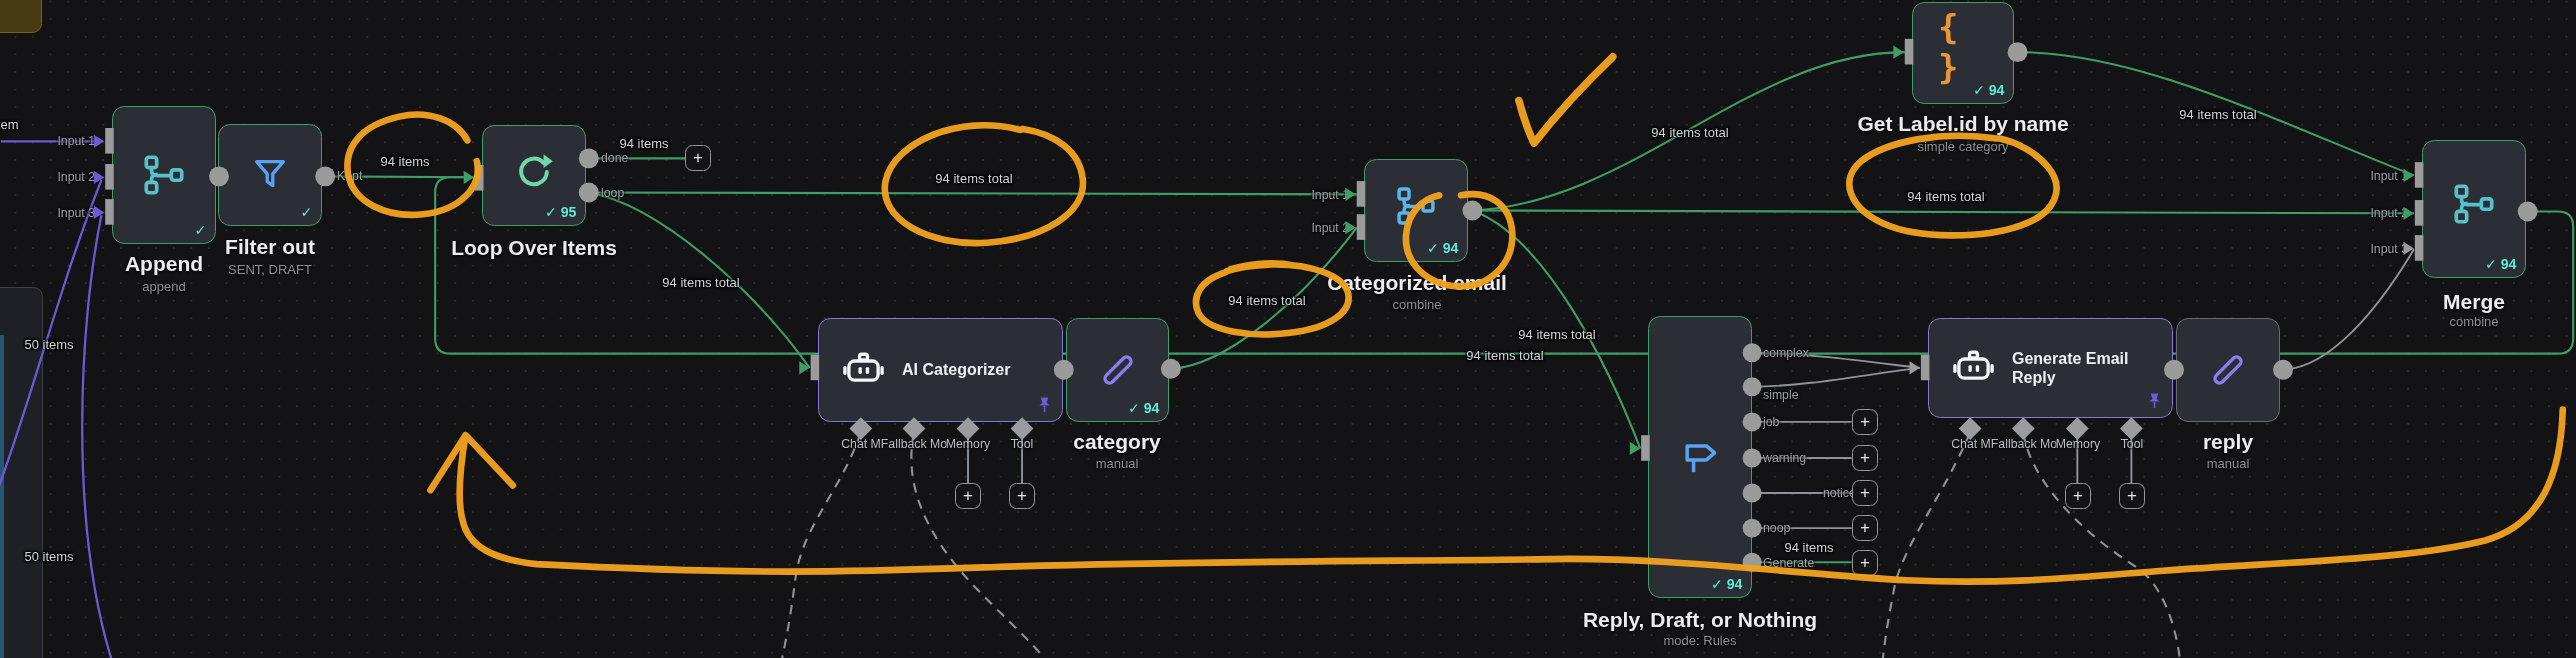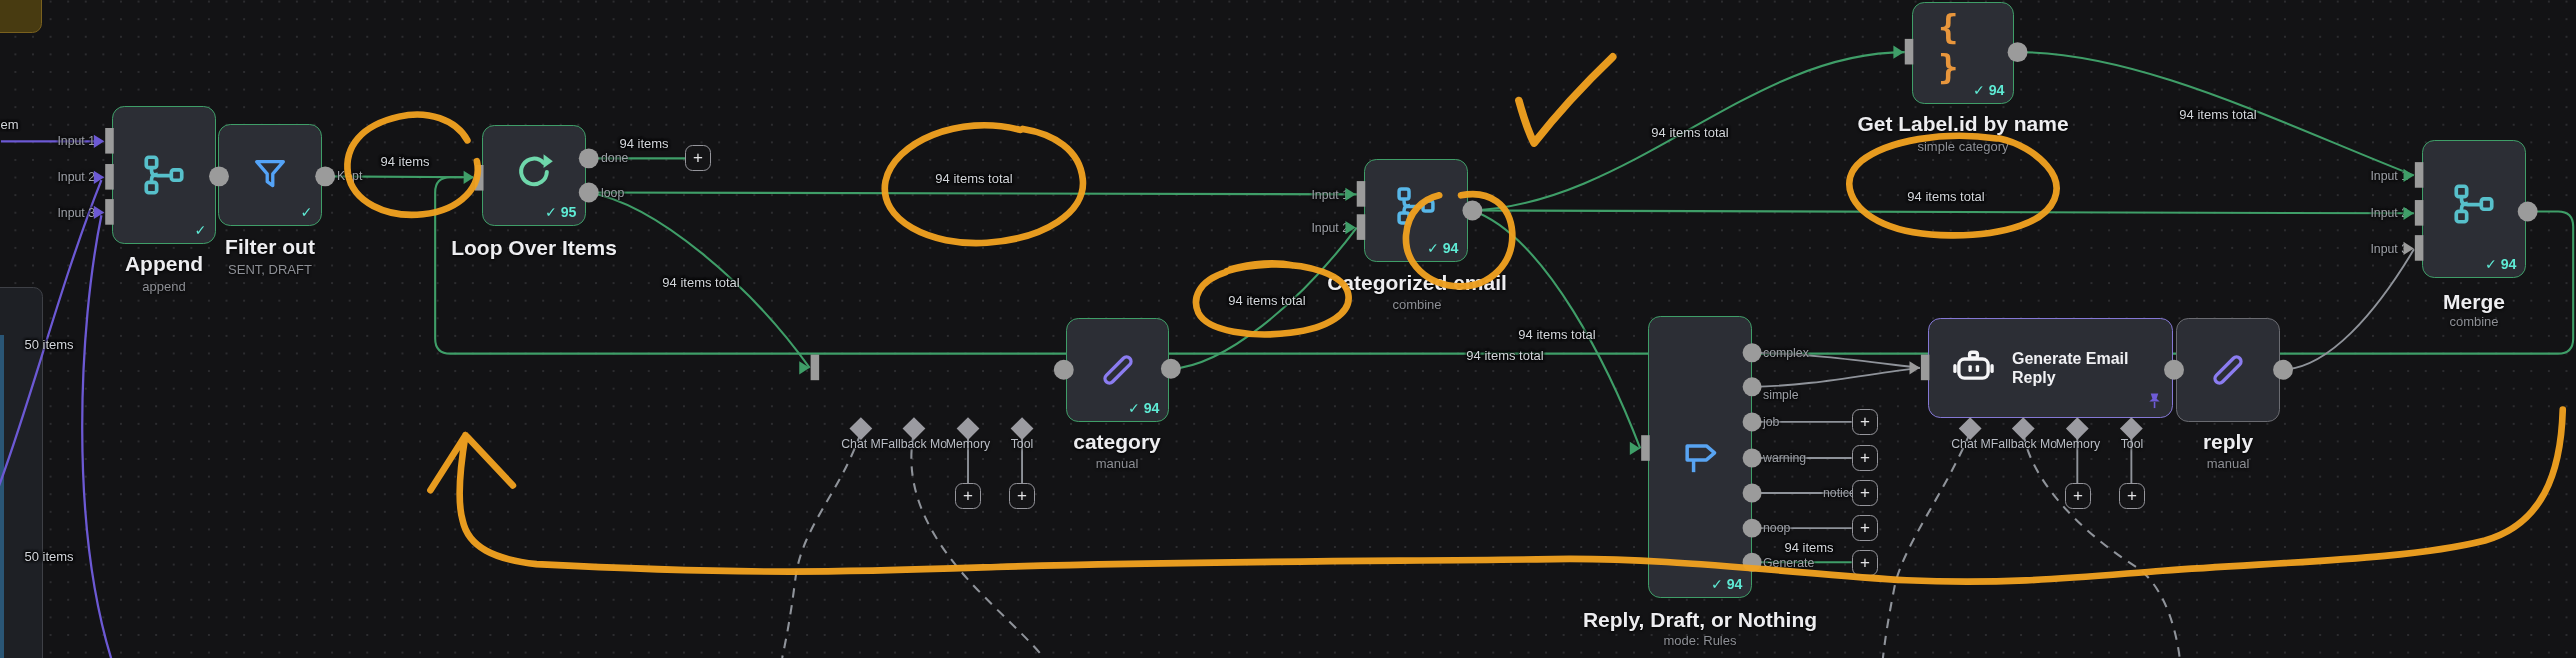--- a/index.html
+++ b/index.html
@@ -108,20 +108,37 @@
   </div>
 
   <div class="node" style="left:482px;top:125px;width:104px;height:101px">
     <svg class="cicon" style="top:46%" width="44" height="44" viewBox="0 0 36 36">
       <path d="M25.8,10.5 A10.5,10.5 0 1 0 28.5,18" stroke="#6fd7ab" stroke-width="3.3" fill="none" stroke-linecap="round"></path>
       <polygon points="25.8,3.5 25.8,14.8 33.4,9.2" fill="#6fd7ab"></polygon>
     </svg>
     <span class="check">✓ 95</span>
   </div>
 
+  <div class="node purple" style="left:818px;top:318px;width:245px;height:104px">
+    <svg class="ai-icon" width="47" height="36" viewBox="0 0 40 32">
+      <g stroke="#f5f5f7" stroke-width="3" fill="none" stroke-linejoin="round">
+        <rect x="7" y="8" width="26" height="17" rx="5"></rect>
+          <rect x="16.5" y="2" width="7" height="5" rx="2"></rect>
+      </g>
+      <rect x="15.5" y="13.5" width="3" height="6" rx="1" fill="#f5f5f7"></rect>
+      <rect x="22" y="13.5" width="3" height="6" rx="1" fill="#f5f5f7"></rect>
+      <rect x="2" y="12.5" width="3" height="8" rx="1.5" fill="#f5f5f7"></rect>
+      <rect x="35" y="12.5" width="3" height="8" rx="1.5" fill="#f5f5f7"></rect>
+    </svg>
+    <span class="ai-title">AI Categorizer</span>
+    <svg class="pin" width="17" height="18" viewBox="0 0 18 19">
+      <path d="M5,1.5 h8 l-1.8,5.5 3.3,3 h-11 l3.3,-3 Z" fill="#6e5bd6"></path>
+        <rect x="8.2" y="10.5" width="1.7" height="6.5" fill="#6e5bd6"></rect>
+    </svg>
+  </div>
 
   <div class="node" style="left:1066px;top:318px;width:103px;height:104px">
     <svg class="cicon" width="44" height="44" viewBox="0 0 36 36">
       <path d="M11,25 L25,11" stroke="#8b7cf0" stroke-width="10" stroke-linecap="round"></path>
       <path d="M11,25 L25,11" stroke="#2c2e35" stroke-width="4.5" stroke-linecap="round"></path>
     </svg>
     <span class="check">✓ 94</span>
   </div>
 
   <div class="node" style="left:1364px;top:159px;width:104px;height:103px">

